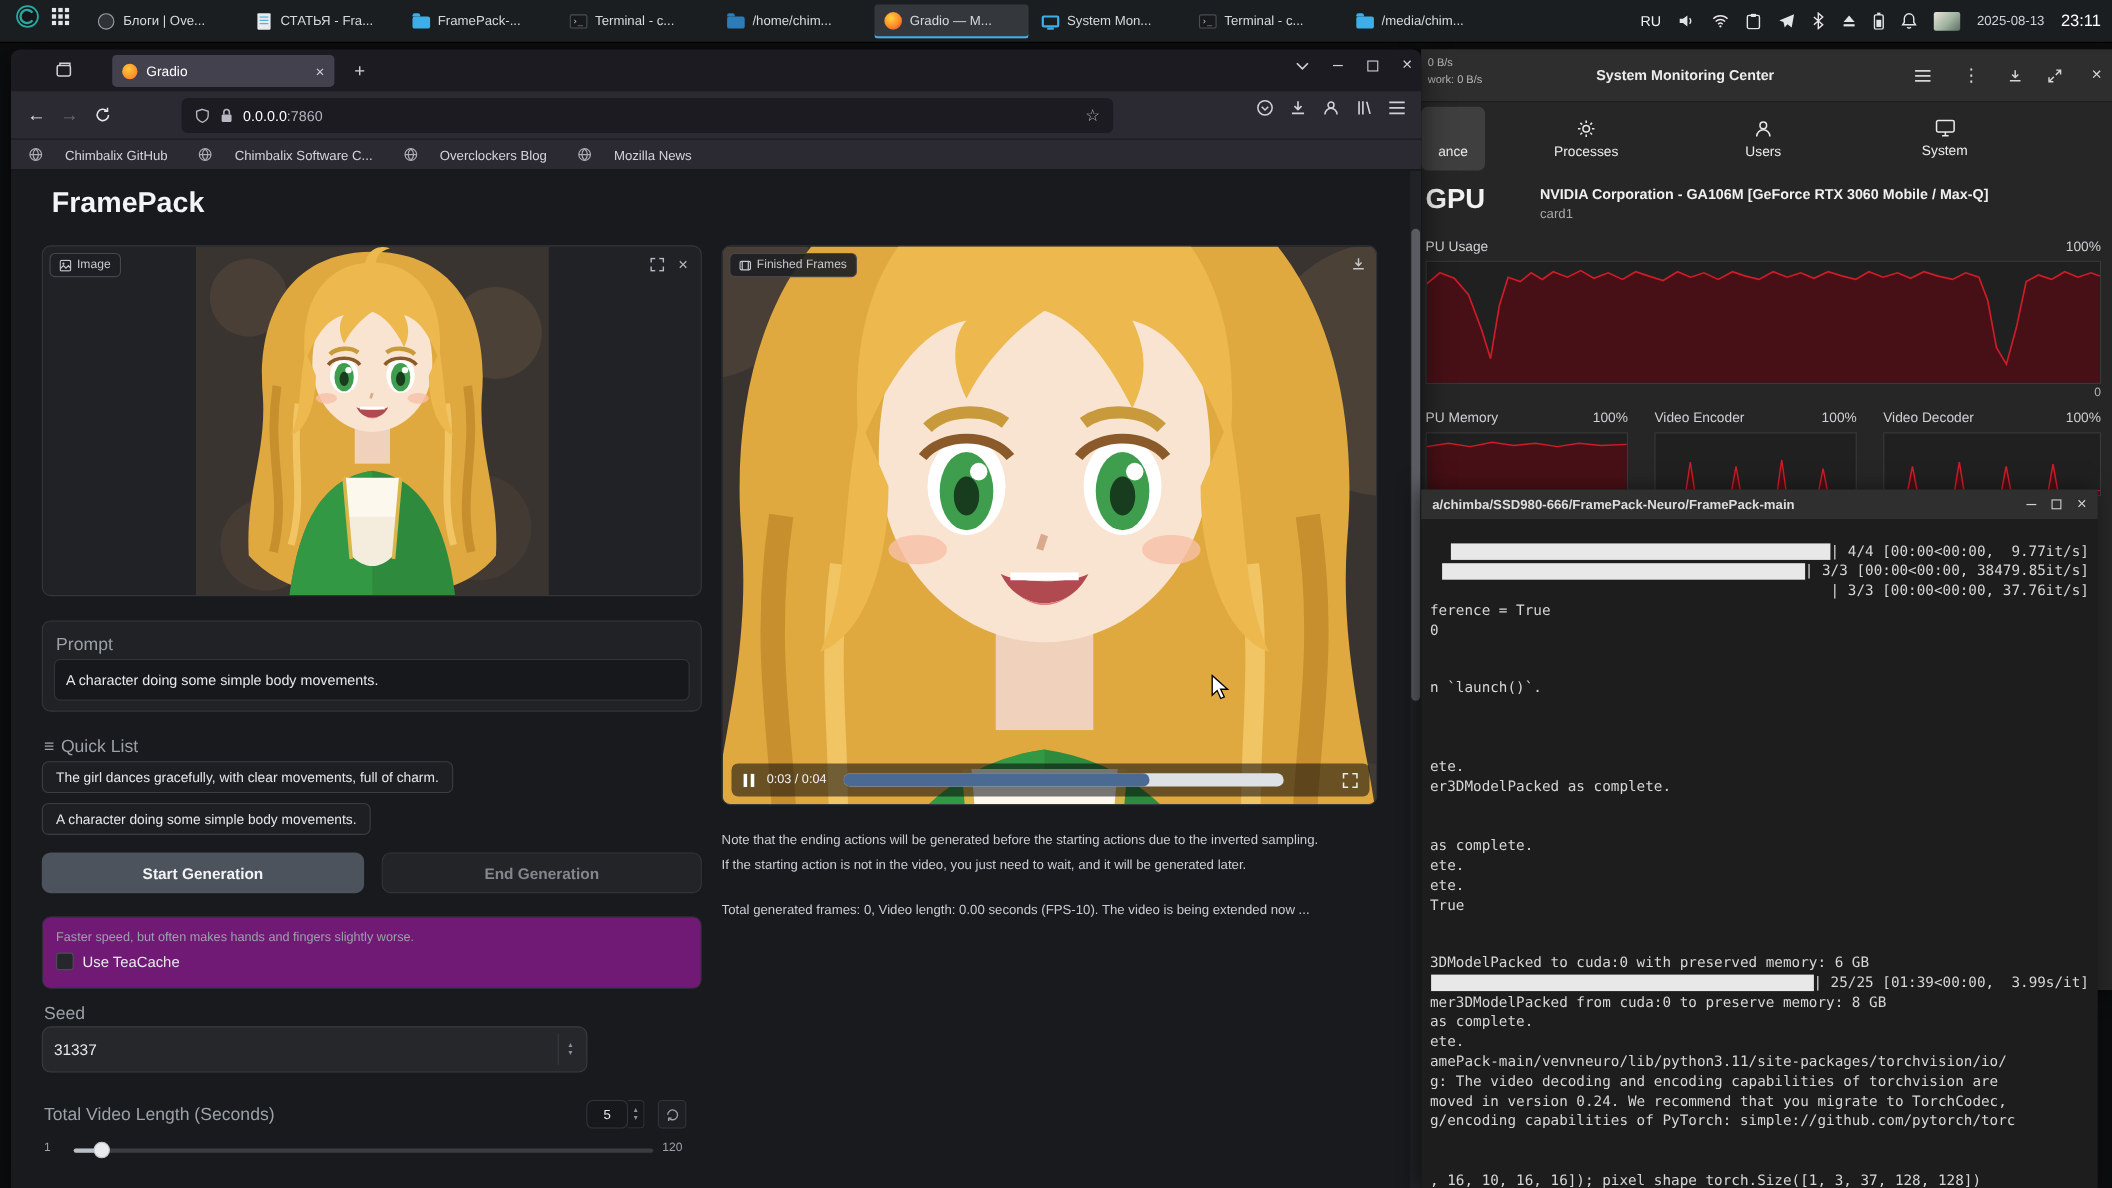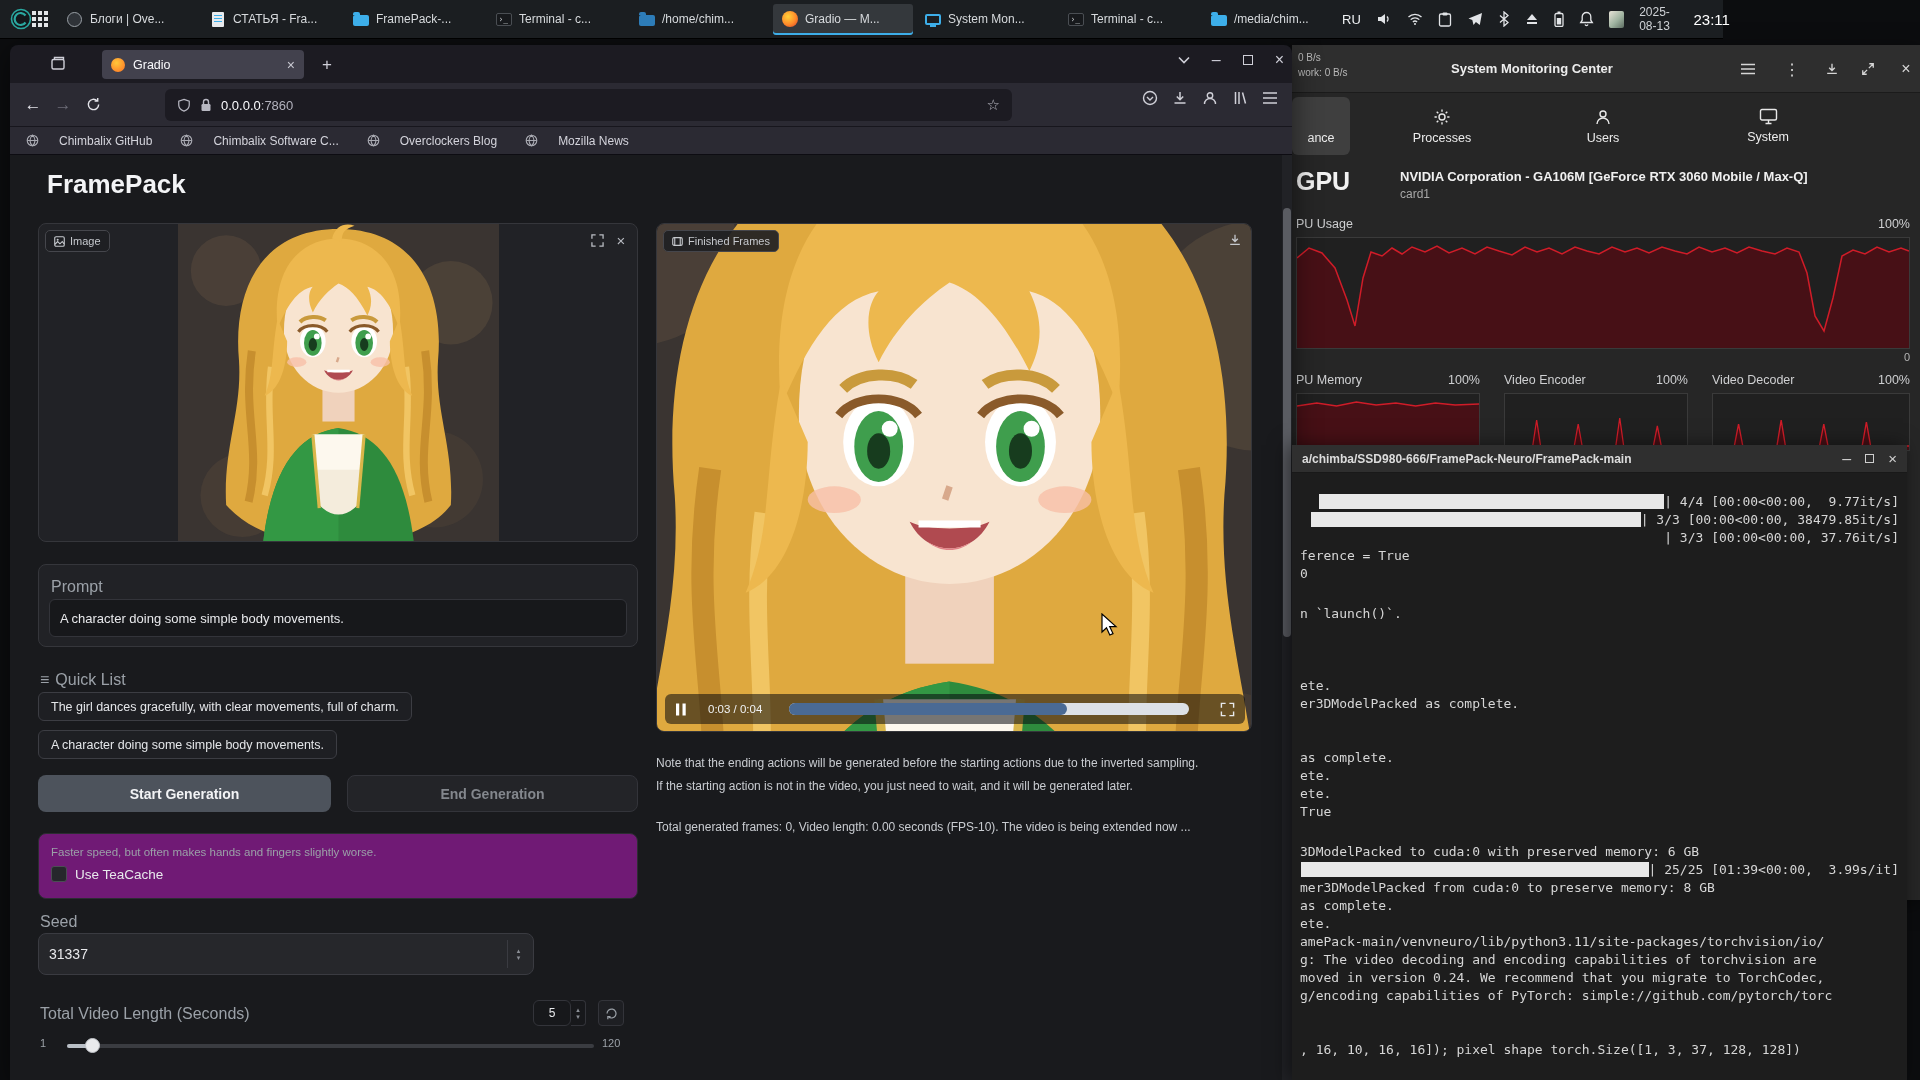--- a/index.html
+++ b/index.html
@@ -4,21 +4,21 @@
 <style>
   *{margin:0;padding:0;box-sizing:border-box}
   html,body{width:1920px;height:1080px;overflow:hidden;background:#0c0d0f}
   body{font-family:"Liberation Sans",sans-serif;color:#e6e7e9}
   .abs{position:absolute}
   .screen{position:relative;width:1920px;height:1080px;overflow:hidden;background:#0c0d0f}
   .ico{display:flex;align-items:center;justify-content:center}
   svg{display:block}
 
   
-  .taskbar{position:absolute;left:0;top:0;width:1723px;height:39px;background:#1b1e21;display:flex;align-items:center;padding:0 10px;z-index:50;border-bottom:1px solid #000}
+  .taskbar{position:absolute;left:0;top:0;width:1920px;height:39px;background:#1b1e21;display:flex;padding:0 10px;z-index:50;border-bottom:1px solid #000}
   .tb-launcher,.tb-grid{width:30px;height:30px;border-radius:4px}
   .tb-wins{display:flex;align-items:center;gap:3px;margin-left:10px}
   .tb-win{display:flex;align-items:center;gap:7px;width:140px;height:31px;padding:0 8px;border-radius:3px;color:#d7dadd;font-size:12px}
   .tb-win.active{background:#34383c;box-shadow:inset 0 -2px 0 #3daee9}
   .tb-label{white-space:nowrap;overflow:hidden}
   .tb-tray{margin-left:auto;display:flex;align-items:center;gap:15px}
   .tb-lang{font-size:13px;color:#eef0f2}
   .tb-thumb{width:24px;height:17px;border-radius:2px;background:linear-gradient(135deg,#e8e3d8,#9fb3a0 55%,#5d6d62)}
   .tb-date{font-size:12px;color:#cfd2d6}
   .tb-time{font-size:15px;color:#fff}
@@ -66,21 +66,21 @@
   .g-input{background:#17181b;border:1px solid #33343a;border-radius:6px;color:#e8e9ec;font-size:13px;font-family:"Liberation Sans",sans-serif;padding:0 10px}
   .sample{position:absolute;display:inline-flex;align-items:center;height:29px;border:1px solid #3c3d43;background:#1e1f23;border-radius:6px;font-size:12.5px;color:#e4e6e9;padding:0 12px;white-space:nowrap}
   .btn{position:absolute;height:37px;border-radius:8px;font-size:14px;font-weight:600;display:flex;align-items:center;justify-content:center}
   .btn.start{background:#4d535c;color:#f2f3f5}
   .btn.end{background:#232428;border:1px solid #33343a;color:#83878d}
   .cb{position:absolute;width:16px;height:16px;background:#26272c;border:1px solid #4b4d54;border-radius:3px}
   .spin{display:flex;flex-direction:column;align-items:center;justify-content:center;font-size:7px;color:#8b8f96;line-height:7px}
   .slider-track{position:absolute;height:4px;background:#3a3c41;border-radius:2px}
   .slider-fill{position:absolute;height:4px;background:#b9bfc6;border-radius:2px}
   .slider-handle{position:absolute;width:15px;height:15px;border-radius:50%;background:#e9eaec;border:1px solid #c2c5ca}
-  .vctrl{position:absolute;left:8px;top:470px;width:580px;height:30px;background:rgba(8,10,14,.55);border-radius:6px;display:flex;align-items:center;padding:0 10px;gap:21px;z-index:3}
+  .vctrl{position:absolute;left:8px;top:470px;width:580px;height:30px;background:rgba(8,10,14,.55);border-radius:6px;display:flex;align-items:center;padding:0 10px;gap:10px;z-index:3}
   .vtime{font-size:11.5px;color:#f0f2f4;white-space:nowrap}
   .vbar{position:relative;width:400px;height:12px;border-radius:6px;background:#dde1e6;margin-left:6px}
   .vbar .fill{position:absolute;left:0;top:0;width:278px;height:12px;border-radius:6px;background:#4a6a94}
   .note{position:absolute;left:646px;width:632px;font-size:12px;color:#c9ccd1;white-space:nowrap;overflow:hidden}
 
   
   .sm{position:absolute;left:1292px;top:45px;width:628px;height:855px;background:#262626;z-index:5;box-shadow:0 4px 18px rgba(0,0,0,.5)}
   .sm-bar{position:absolute;left:0;top:0;width:100%;height:48px;background:#2e2e2e;border-bottom:1px solid #1b1b1b}
   .sm-net{position:absolute;left:6px;font-size:10px;color:#b8b8b8;white-space:nowrap}
   .sm-title{position:absolute;left:110px;top:16px;width:260px;text-align:center;font-size:13px;font-weight:700;color:#ededed}
@@ -95,21 +95,21 @@
   .term{position:absolute;left:1292px;top:445px;width:615px;height:635px;background:#1d1d1d;z-index:20;box-shadow:-4px 0 18px rgba(0,0,0,.5)}
   .term-bar{position:absolute;left:0;top:0;width:100%;height:28px;background:#2f2f2f;display:flex;align-items:center;padding:0 10px;border-bottom:1px solid #191919}
   .term-title{font-size:12px;font-weight:700;color:#dcdcdc;white-space:nowrap;overflow:hidden;width:510px}
   .term-ctl{margin-left:auto;display:flex;gap:14px;align-items:center;color:#cfcfcf}
   .t-max{width:9px;height:9px;border:1.5px solid #cfcfcf}
   .term-body{position:absolute;left:0;top:28px;width:100%;height:607px;padding:20px 8px 0;font-family:"DejaVu Sans Mono",monospace;font-size:13px;line-height:18px;color:#d6d6d6;overflow:hidden}
   .tl{height:18px;display:flex;overflow:hidden;white-space:pre}
   .tl.tr{justify-content:flex-end}
   .tbar{background:#e8e8e8;height:15px;margin-top:1px;flex:none}
   .w1{width:345px}.w2{width:330px}.w3{width:348px}
-  .g1{margin-top:22px}.g2{margin-top:36px}.g3{margin-top:54px}
+  .g1{margin-top:34px}.g2{margin-top:36px}.g3{margin-top:54px}
 
   .cursor{z-index:100}
 </style>
 </head>
 <body>
 
 <div class="screen">
 
   <svg width="0" height="0" style="position:absolute" aria-hidden="true">
     <defs>

